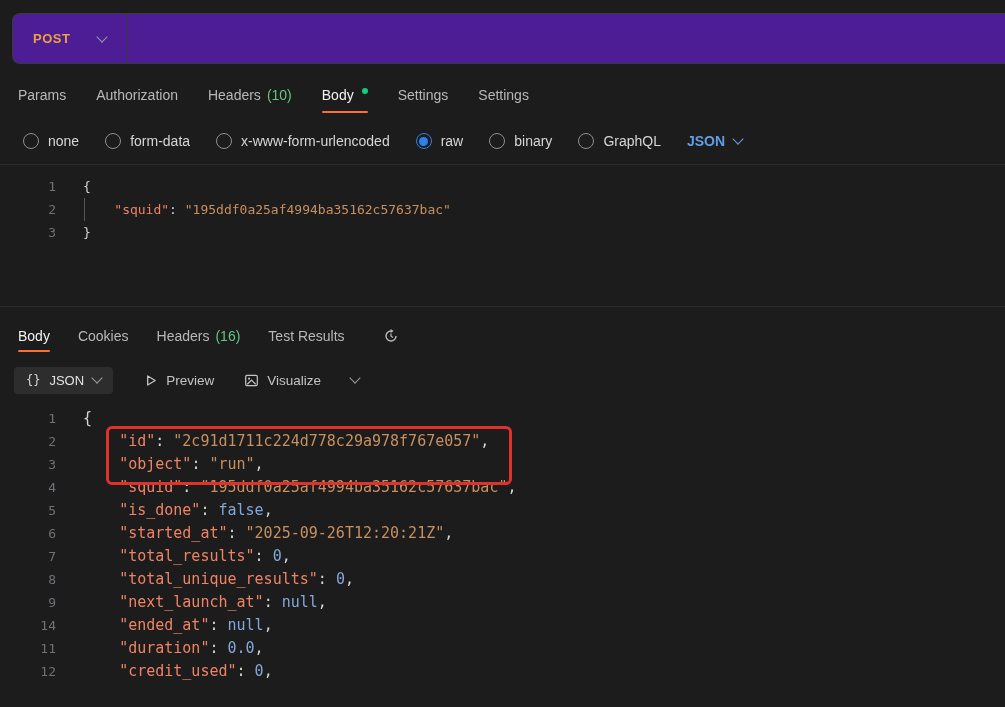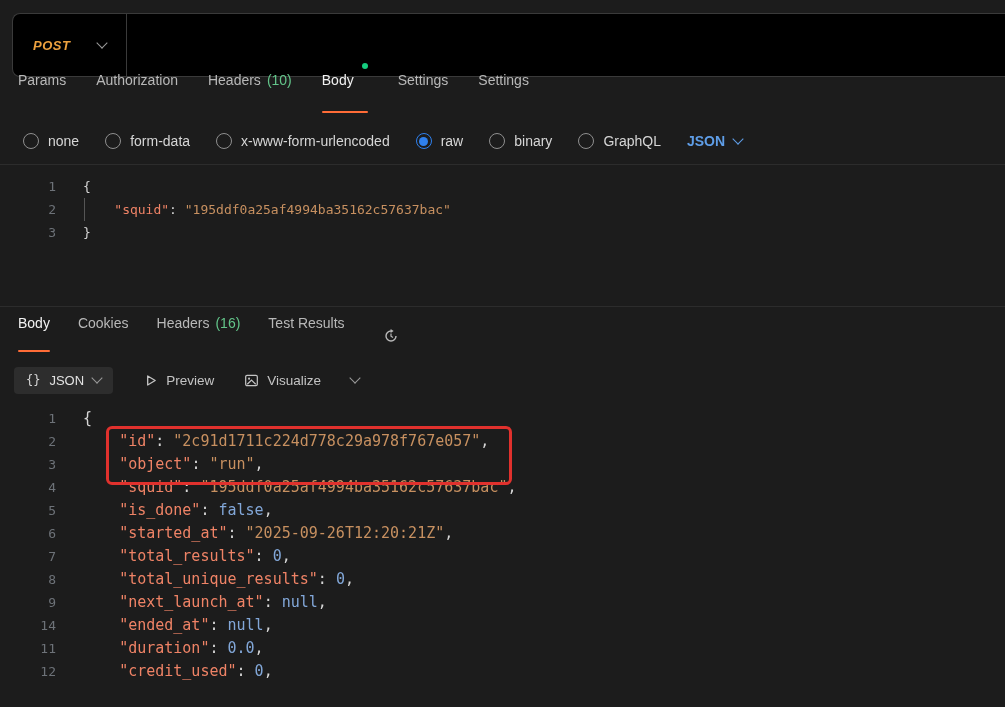--- a/index.html
+++ b/index.html
@@ -3,34 +3,34 @@
 <meta charset="utf-8">
 <title>API Client</title>
 <style>
   html,body{margin:0;padding:0;background:#141414;}
   .app{
     position:relative;width:1005px;height:707px;background:#1c1c1c;overflow:hidden;
     font-family:"Liberation Sans",sans-serif;color:#dddddd;
   }
   
   .url-bar{
-    position:absolute;top:13px;left:12px;right:0;height:64px;box-sizing:border-box;
+    position:absolute;top:13px;left:12px;right:0;height:51px;box-sizing:border-box;
     border:1px solid #3a3a3a;border-right:none;border-radius:8px 0 0 8px;
-    display:flex;align-items:center;background:#000000;font-style:italic;
+    display:flex;align-items:center;background:#4c1d95;
   }
   .method{display:flex;align-items:center;gap:28px;padding:0 20px 0 20px;cursor:pointer;}
   .method-label{color:var(--method-post-color);font-weight:700;font-size:13px;letter-spacing:.5px;}
   .chev{width:7px;height:7px;border-right:1.6px solid #9a9a9a;border-bottom:1.6px solid #9a9a9a;
         transform:rotate(45deg);display:inline-block;margin-top:-4px;flex:none;}
   .vdiv{width:1px;align-self:stretch;background:#3a3a3a;}
   .url-text{padding-left:22px;font-size:14px;color:#e8e8e8;}
   
   .req-tabs{position:absolute;top:60px;left:0;right:0;height:58px;display:flex;align-items:center;
             gap:30px;padding:12px 0 0 18px;box-sizing:border-box;}
-  .tab{position:relative;display:flex;align-items:flex-start;gap:6px;height:100%;
+  .tab{position:relative;display:flex;align-items:center;gap:6px;height:100%;
        font-size:14px;color:#b8b8b8;cursor:pointer;}
   .tab.active{color:#f2f2f2;}
   .req-tabs .tab.active::after{content:"";position:absolute;left:0;right:0;bottom:5px;height:2px;
        background:var(--accent-orange);border-radius:1px;}
   .tab-count{color:var(--count-green);}
   .green-dot{width:6px;height:6px;border-radius:50%;background:var(--body-dot-green);
        margin:-9px 0 0 2px;flex:none;}
   
   .body-type-row{position:absolute;top:118px;left:0;right:0;height:46px;display:flex;
        align-items:center;gap:26px;padding-left:23px;}

